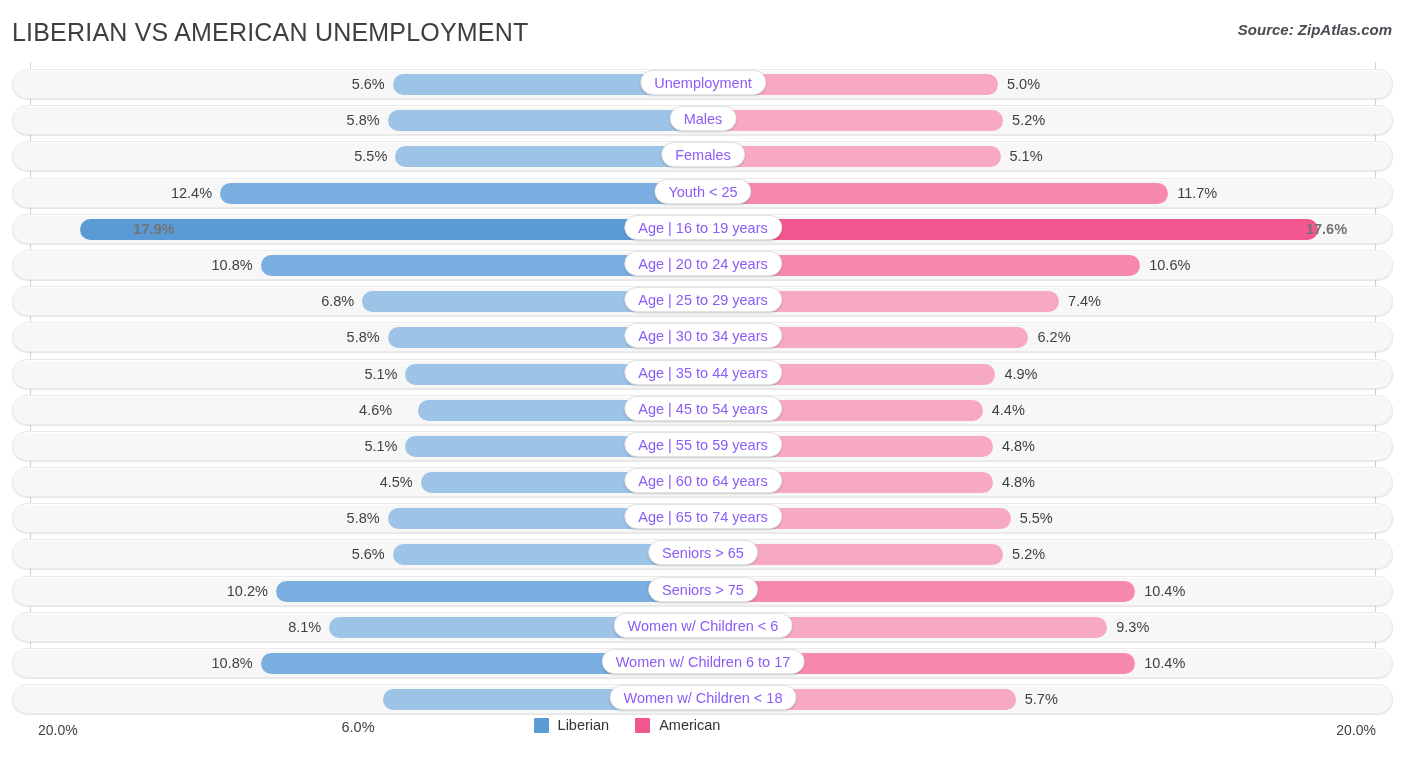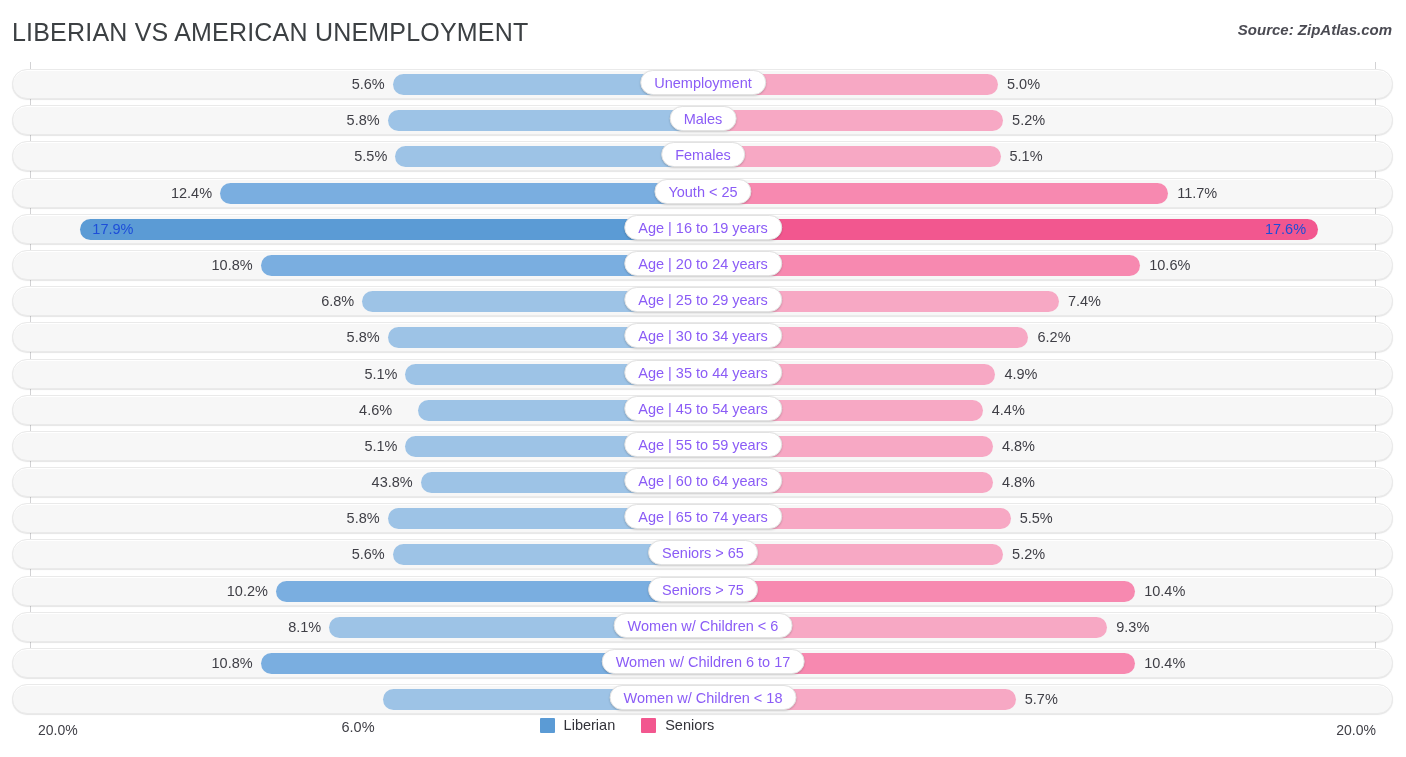--- a/index.html
+++ b/index.html
@@ -56,21 +56,21 @@
   .bar-left  { border-radius: 11px 0 0 11px; }
   .bar-right { border-radius: 0 11px 11px 0; }
 
   .val {
     position: absolute; top: 8px; height: 21px;
     line-height: 21px; font-size: 14.5px; color: #3f3f46;
     white-space: nowrap;
   }
   .val-out-left  { text-align: right; }
   .val-out-right { text-align: left; }
-  .val-in { color: #1d4ed8; font-weight: normal; }
+  .val-in { color: #737373; font-weight: bold; margin-left: 41px; }
 
   .cat {
     position: absolute; top: 4px;
     left: 50%; transform: translateX(-50%);
     height: 25px; line-height: 24px;
     padding: 0 13px;
     background: #ffffff;
     border: 1px solid #e2e2e2;
     border-radius: 13px;
     font-size: 14.5px; color: #8b5cf6;
@@ -191,21 +191,21 @@
           <div class="bar bar-left" style="left: 405.46px; width: 297.54px; background: rgb(157, 195, 230);"></div>
           <div class="bar bar-right" style="left: 703px; width: 289.92px; background: rgb(247, 168, 196);"></div>
           <div class="val val-out-left" style="left: 30px; width: 367.46px;">5.1%</div>
           <div class="val val-out-right" style="left: 1001.92px;">4.8%</div>
           <div class="cat">Age | 55 to 59 years</div>
         </div>
         <div class="row">
           <div class="track"></div>
           <div class="bar bar-left" style="left: 420.7px; width: 282.3px; background: rgb(157, 195, 230);"></div>
           <div class="bar bar-right" style="left: 703px; width: 289.92px; background: rgb(247, 168, 196);"></div>
-          <div class="val val-out-left" style="left: 30px; width: 382.7px;">43.8%</div>
+          <div class="val val-out-left" style="left: 30px; width: 382.7px;">4.5%</div>
           <div class="val val-out-right" style="left: 1001.92px;">4.8%</div>
           <div class="cat">Age | 60 to 64 years</div>
         </div>
         <div class="row">
           <div class="track"></div>
           <div class="bar bar-left" style="left: 387.68px; width: 315.32px; background: rgb(157, 195, 230);"></div>
           <div class="bar bar-right" style="left: 703px; width: 307.7px; background: rgb(247, 168, 196);"></div>
           <div class="val val-out-left" style="left: 30px; width: 349.68px;">5.8%</div>
           <div class="val val-out-right" style="left: 1019.7px;">5.5%</div>
           <div class="cat">Age | 65 to 74 years</div>
@@ -257,17 +257,17 @@
       <div class="axis-lab axis-lab-right">20.0%</div>
     </div>
 
     <div class="legend" id="legend">
         <div class="legend-item">
           <span class="legend-swatch" style="background: rgb(91, 155, 213);"></span>
           <span class="legend-text">Liberian</span>
         </div>
         <div class="legend-item">
           <span class="legend-swatch" style="background: rgb(242, 87, 143);"></span>
-          <span class="legend-text">Seniors</span>
+          <span class="legend-text">American</span>
         </div>
       </div>
   </div>
 </div>
 
 </body></html>

